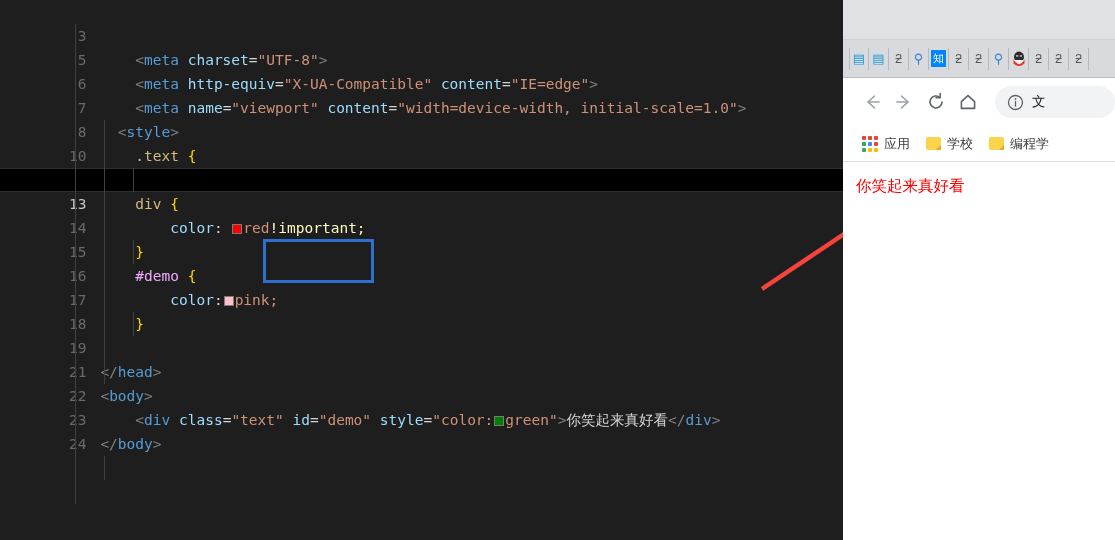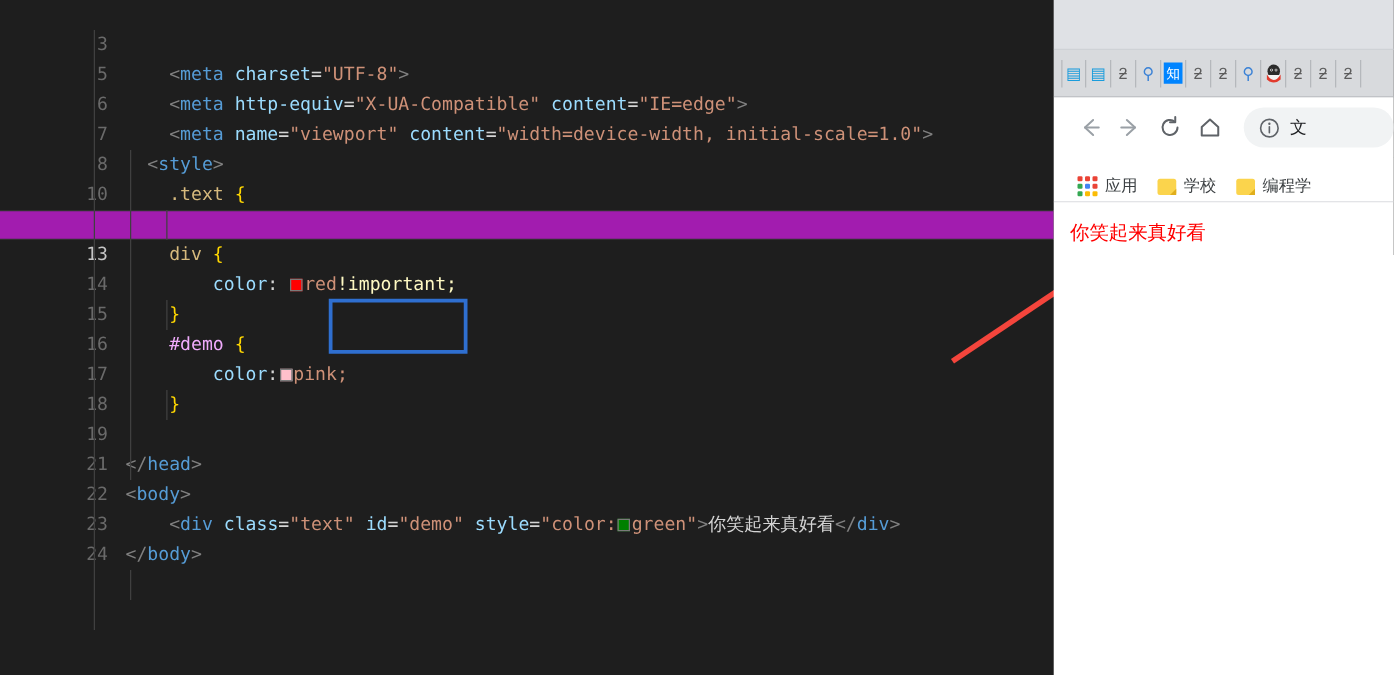--- a/index.html
+++ b/index.html
@@ -19,21 +19,21 @@
     overflow: hidden;
   }
   .code-line {
     position: relative;
     height: 24px; line-height: 24px;
     white-space: pre;
     font-family: "DejaVu Sans Mono", monospace;
     font-size: 14.5px;
     color: #d4d4d4;
   }
-  .code-line.active { background: #a21caf; }
+  .code-line.active { background: #000000; }
   .code-line.active::before,
   .code-line.active::after {
     content: ""; position: absolute; left: 0; right: 0; height: 1px;
     background: #303030;
   }
   .code-line.active::before { top: 0; }
   .code-line.active::after { bottom: 0; }
 
   .ln {
     display: inline-block;
@@ -157,21 +157,21 @@
     font-size: 13.5px; color: #202124;
     white-space: nowrap; overflow: hidden;
     font-family: "DejaVu Sans", sans-serif;
   }
 
   
   #bm-bar {
     height: 36px; width: 100%;
     background: #ffffff;
     border-bottom: 1px solid #dadce0;
-    display: flex; align-items: flex-end;
+    display: flex; align-items: center;
     padding-left: 14px; gap: 6px;
   }
   .bm-item {
     display: flex; align-items: center; gap: 6px;
     padding: 3px 5px; border-radius: 4px;
     flex: 0 0 auto;
   }
   .bm-label {
     font-size: 13px; color: #3c4043;
     font-family: "DejaVu Sans", sans-serif;

